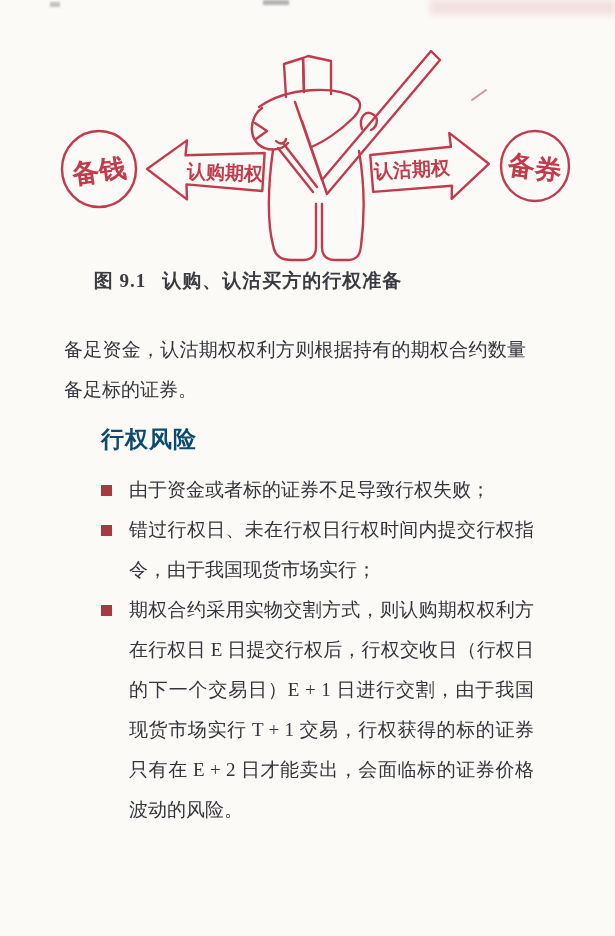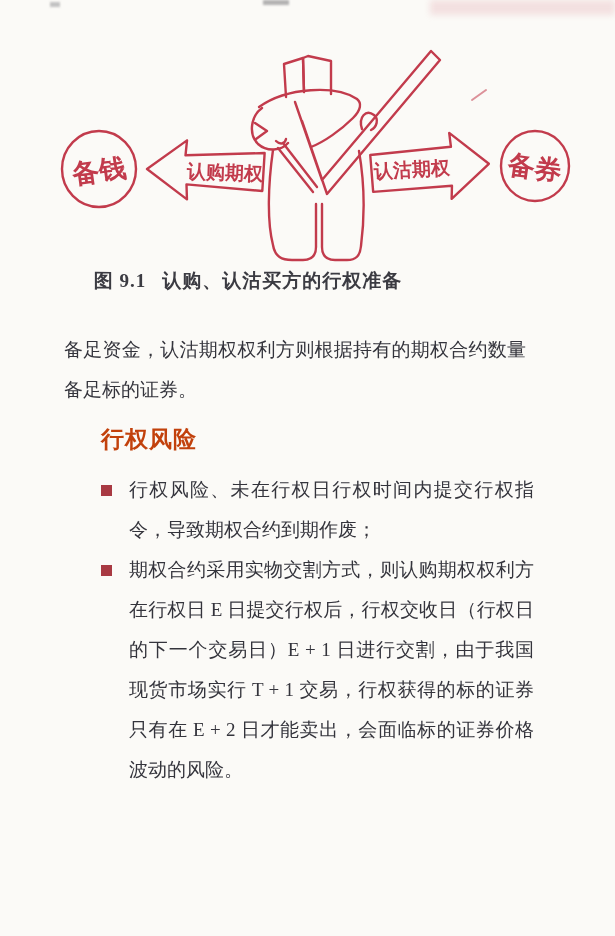--- a/index.html
+++ b/index.html
@@ -33,21 +33,21 @@
     font-size:19px;line-height:40px;
     text-align:justify;text-justify:inter-ideograph;
   }
   .text-flow p{margin:8px;}
   .text-flow p.indented{text-indent:38px;margin-top:8px;}
   
   .risk-heading{
     margin:14px 0 0 45px;
     font-family:"Liberation Sans","DejaVu Sans",sans-serif;
     font-size:23px;font-weight:bold;line-height:30px;
-    color:#c2410c;letter-spacing:1px;
+    color:#0c4a6e;letter-spacing:1px;
   }
   ul.risk-list{list-style:none;margin:16px 0 0 0;padding:0 0 0 45px;}
   ul.risk-list li{display:flex;align-items:flex-start;}
   .bullet-sq{
     flex:0 0 auto;width:11px;height:11px;margin:15px 17px 0 0;
     background:#a83942;
   }
   .li-text{flex:1 1 auto;text-align:justify;text-justify:inter-ideograph;}
 </style>
 </head>
@@ -113,20 +113,24 @@
 </div>
 
 <div class="text-flow">
   <p>备足资金，认沽期权权利方则根据持有的期权合约数量备足标的证券。</p>
 
   <div class="risk-heading">行权风险</div>
 
   <ul class="risk-list">
     <li>
       <span class="bullet-sq"></span>
-      <span class="li-text">行权风险、未在行权日行权时间内提交行权指令，导致期权合约到期作废；</span>
+      <span class="li-text">由于资金或者标的证券不足导致行权失败；</span>
+    </li>
+    <li>
+      <span class="bullet-sq"></span>
+      <span class="li-text">错过行权日、未在行权日行权时间内提交行权指令，由于我国现货市场实行；</span>
     </li>
     <li>
       <span class="bullet-sq"></span>
       <span class="li-text">期权合约采用实物交割方式，则认购期权权利方在行权日 E 日提交行权后，行权交收日（行权日的下一个交易日）E + 1 日进行交割，由于我国现货市场实行 T + 1 交易，行权获得的标的证券只有在 E + 2 日才能卖出，会面临标的证券价格波动的风险。</span>
     </li>
   </ul>
 </div>
 
 </body></html>

